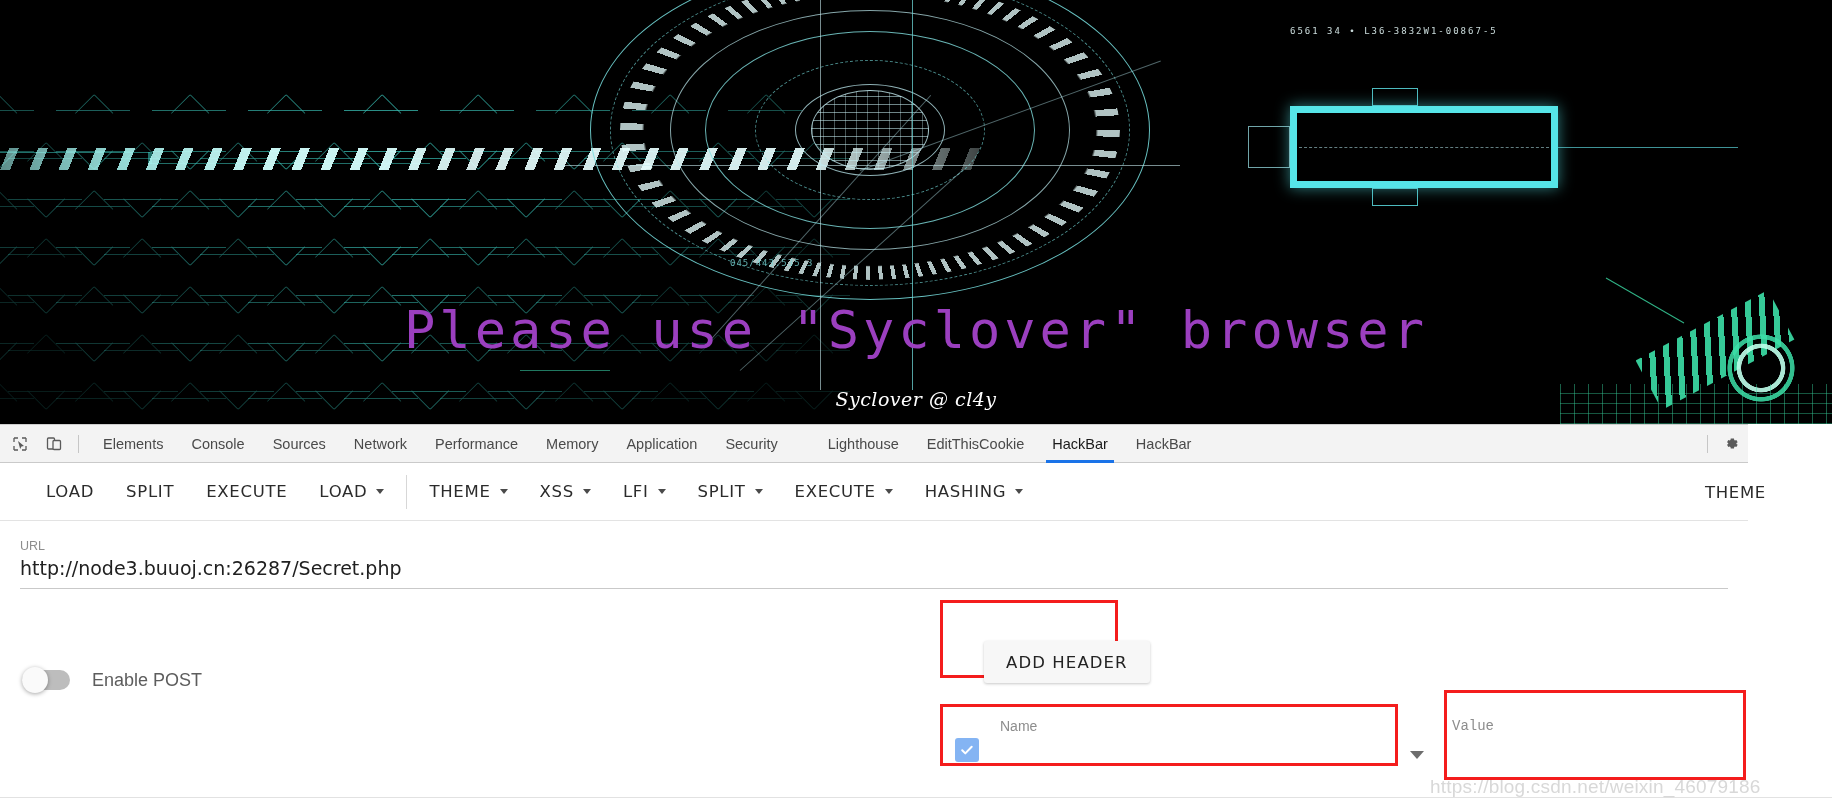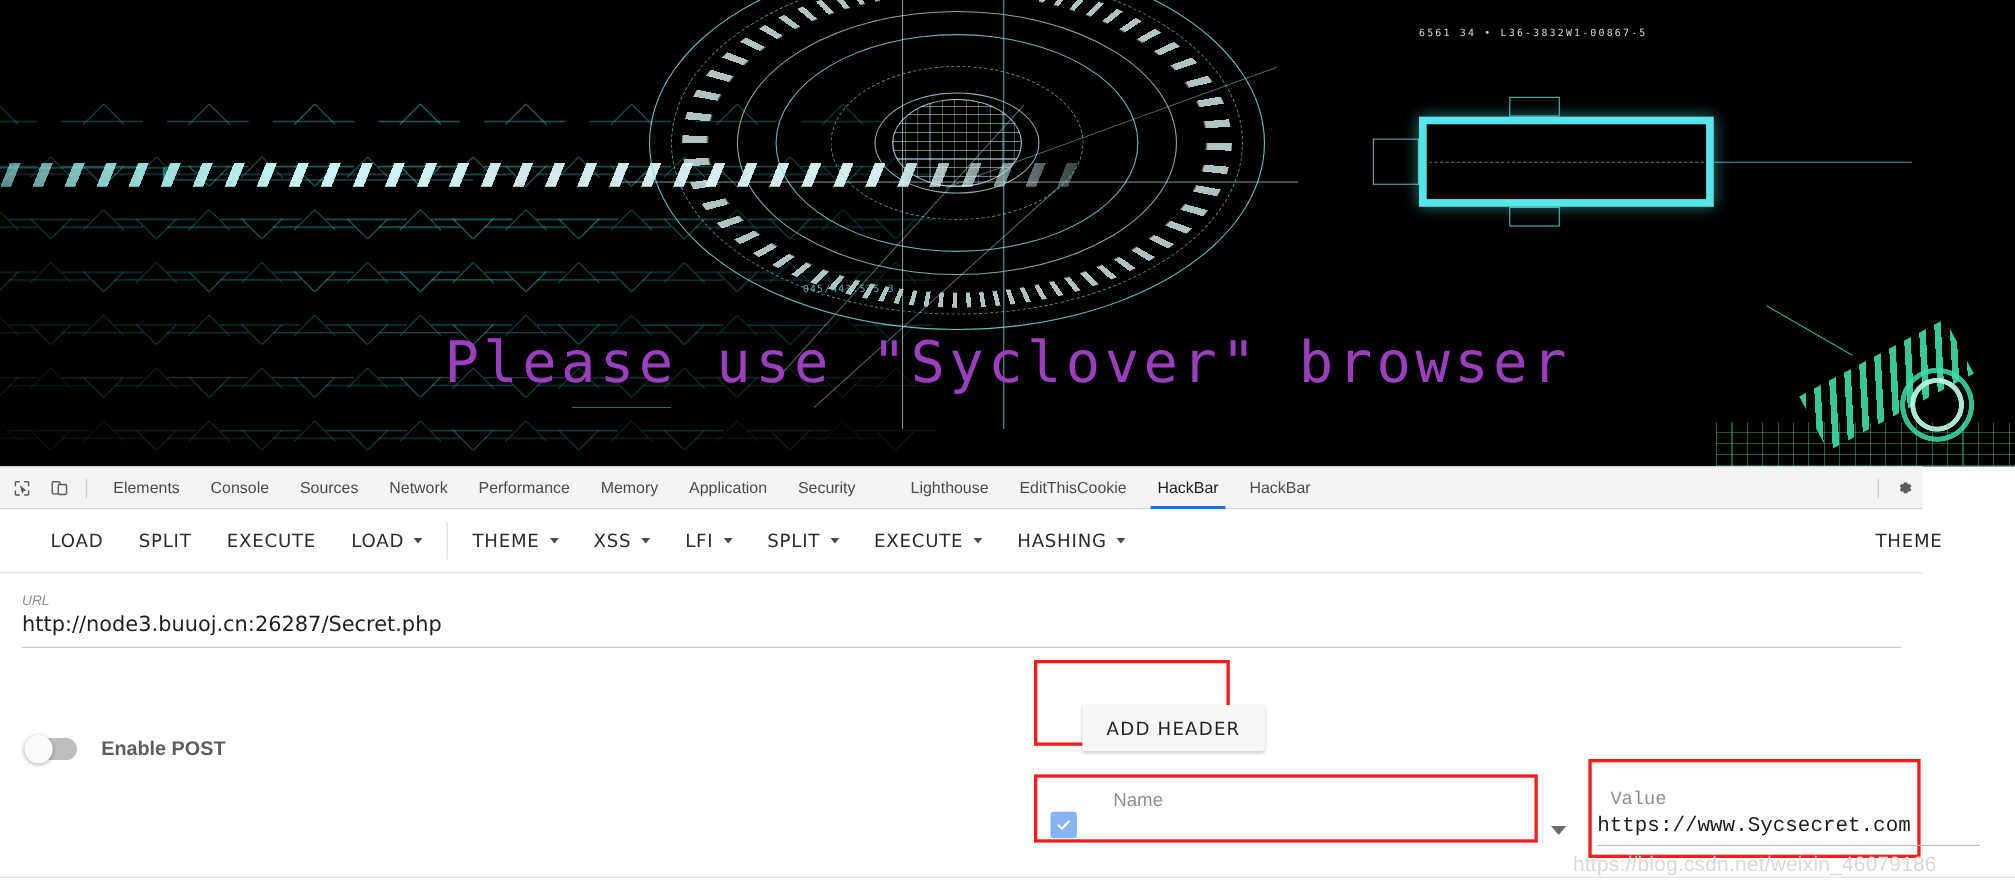--- a/index.html
+++ b/index.html
@@ -223,33 +223,33 @@
   }
   .hb-sep { width: 1px; height: 34px; background: #d7d7d7; margin: 0 6px; }
   .hb-theme {
     position: absolute; right: -18px; top: 50%; transform: translateY(-50%);
     font-size: 16.5px; letter-spacing: .7px; color: #2b2b2b;
     white-space: nowrap; font-family: "DejaVu Sans", sans-serif;
   }
 
   
   .url-row { padding: 18px 20px 0 20px; }
-  .url-label { font-size: 12.5px; color: #8d8d8d; margin-bottom: 4px; font-style: italic; }
+  .url-label { font-size: 12.5px; color: #8d8d8d; margin-bottom: 4px; }
   .url-value {
     font-size: 19px; color: #202020; padding-bottom: 9px;
     border-bottom: 1px solid #c9c9c9;
     font-family: "DejaVu Sans", sans-serif;
   }
 
   
   .hb-body { position: relative; height: 210px; }
 
   .post-toggle {
     position: absolute; left: 22px; top: 81px;
-    display: flex; align-items: flex-end; gap: 22px; cursor: pointer; font-weight: bold;
+    display: flex; align-items: flex-start; gap: 22px; cursor: pointer;
   }
   .switch {
     width: 48px; height: 20px; border-radius: 10px;
     background: #bdbdbd; position: relative;
   }
   .switch .knob {
     position: absolute; left: 0; top: -3px;
     width: 26px; height: 26px; border-radius: 50%;
     background: #fafafa; box-shadow: 0 1px 4px rgba(0,0,0,.35);
   }
@@ -266,21 +266,21 @@
     height: 42px; padding: 0 22px;
     background: #f7f7f7; border-radius: 3px;
     box-shadow: 0 1px 3px rgba(0,0,0,.22);
     display: flex; align-items: center; justify-content: center;
     font-size: 16.5px; letter-spacing: 1.1px; color: #232323;
     cursor: pointer; white-space: nowrap;
     font-family: "DejaVu Sans", sans-serif;
   }
 
   .field { position: absolute; }
-  .field .f-label { font-size: 17px; color: #8d8d8d; margin-bottom: 2px; margin-left: 12px; }
+  .field .f-label { font-size: 14px; color: #8d8d8d; margin-bottom: 2px; }
   .field .f-value { font-size: 19px; color: #1e1e1e; padding-bottom: 7px; border-bottom: 1px solid #b8b8b8; }
 
   #field-name  { left: 1000px; top: 718px; width: 398px; }
   #field-value { left: 1452px; top: 718px; width: 348px; font-family: Liberation Mono, monospace; }
 
   .hdr-check {
     position: absolute; left: 955px; top: 738px;
     width: 24px; height: 24px; border-radius: 3px;
     background: #84b4f3; display: flex; align-items: center; justify-content: center;
     cursor: pointer;
@@ -409,20 +409,21 @@
     <div class="thinline" style="left:268px;top:55px;width:180px;background:rgba(90,210,215,.7);"></div>
   </div>
   <span class="top-code">6561        34  •    L36-3832W1-00867-5</span>
 
   <div class="grn-stripe" style="left:1640px;top:322px;width:150px;height:56px;transform:rotate(-28deg);"></div>
   <div class="grn-logo"></div>
   <div class="grn-grid"></div>
   <div class="thinline" style="left:1600px;top:300px;width:90px;background:rgba(60,224,168,.8);transform:rotate(30deg);"></div>
 
   <div class="headline">Please use "Syclover" browser</div>
+  <div class="sub-sign">Syclover @ cl4y</div>
 </div>
 
 <div class="devtools">
 
   <div class="dt-tabbar">
     <div class="dt-tool-ico">
       <svg width="16" height="16" viewBox="0 0 16 16">
         <path d="M2 2h4M2 2v4M14 2h-4M14 2v4M2 14h4M2 14v-4M14 14h-4M14 14v-4" stroke="#5a5a5a" stroke-width="1.3" fill="none"></path>
         <path d="M6 5l6 5-2.6.5L8.2 13z" fill="#5a5a5a"></path>
       </svg>
@@ -532,17 +533,16 @@
 </div>
 
 <div class="field" id="field-name">
   <div class="f-label">Name</div>
 </div>
 
 <div class="hdr-drop"></div>
 
 <div class="field" id="field-value">
   <div class="f-label">Value</div>
-  <div class="f-value">https://www.Sycsecret.com</div>
 </div>
 
 <div class="wm-line"></div>
 <div class="watermark">https://blog.csdn.net/weixin_46079186</div>
 
 </body></html>

